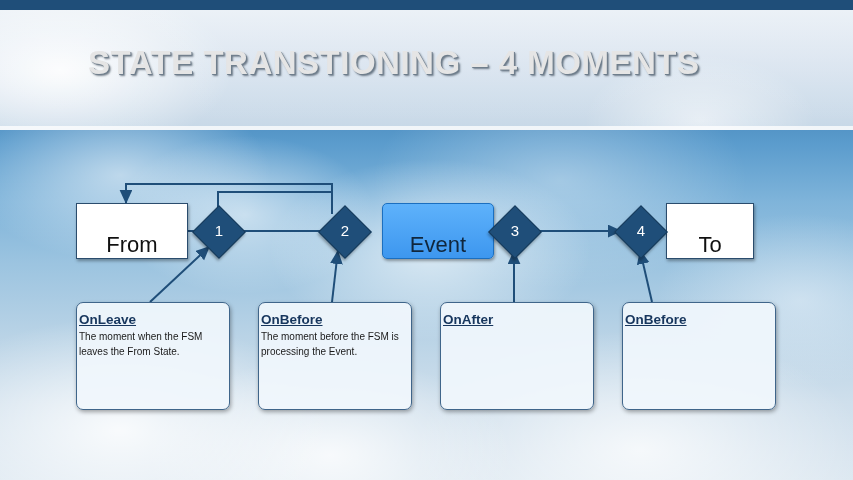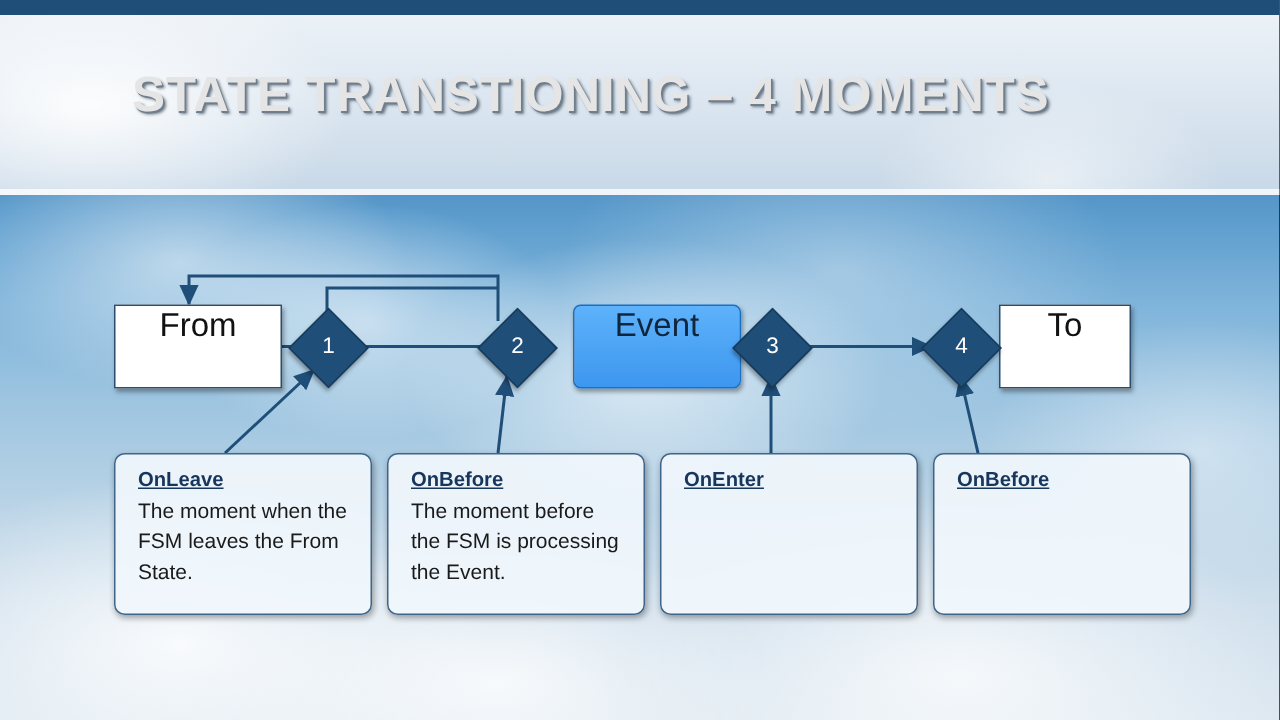--- a/index.html
+++ b/index.html
@@ -73,21 +73,21 @@
   }
 
   
   .diagram { position: absolute; inset: 0; }
   svg.lines { position: absolute; left: 0; top: 0; width: 853px; height: 480px; }
 
   .node {
     position: absolute;
     box-sizing: border-box;
     display: flex;
-    align-items: flex-start;
+    align-items: flex-end;
     justify-content: center;
     border: 1px solid #2a4c6d;
     font-size: 22px;
     color: #111111;
     box-shadow: 1px 2px 3px rgba(0,0,0,0.35);
   }
   .node.state {
     background: #ffffff;
   }
   .node.event {
@@ -121,37 +121,37 @@
     font-size: 15px;
   }
   #moment-1 { left: 200px; top: 213px; }
   #moment-2 { left: 326px; top: 213px; }
   #moment-3 { left: 496px; top: 213px; }
   #moment-4 { left: 622px; top: 213px; }
 
   .callout {
     position: absolute;
     box-sizing: border-box;
-    width: 172px;
+    width: 154px;
     height: 108px;
     background: rgba(240,246,252,0.93);
     border: 1px solid #3f658a;
     border-radius: 7px;
-    padding: 9px 11px 8px 15px;
+    padding: 9px 11px 8px 2px;
     box-shadow: 1px 2px 4px rgba(0,0,0,0.35);
   }
   .callout .c-title {
     font-size: 13.5px;
     font-weight: bold;
     color: #17365d;
     text-decoration: underline;
     margin-bottom: 3px;
   }
   .callout .c-body {
-    font-size: 14px;
+    font-size: 10px;
     line-height: 1.45;
     color: #1a1a1a;
   }
   #callout-1 { left: 76px;  top: 302px; }
   #callout-2 { left: 258px; top: 302px; }
   #callout-3 { left: 440px; top: 302px; }
   #callout-4 { left: 622px; top: 302px; }
 </style>
 </head>
 <body>
@@ -226,20 +226,20 @@
 
     <div class="callout" id="callout-1">
       <div class="c-title">OnLeave</div>
       <div class="c-body">The moment when the FSM leaves the From State.</div>
     </div>
     <div class="callout" id="callout-2">
       <div class="c-title">OnBefore</div>
       <div class="c-body">The moment before the FSM is processing the Event.</div>
     </div>
     <div class="callout" id="callout-3">
-      <div class="c-title">OnEnter</div>
+      <div class="c-title">OnAfter</div>
     </div>
     <div class="callout" id="callout-4">
       <div class="c-title">OnBefore</div>
     </div>
 
   </div>
 </div>
 
 </body></html>

